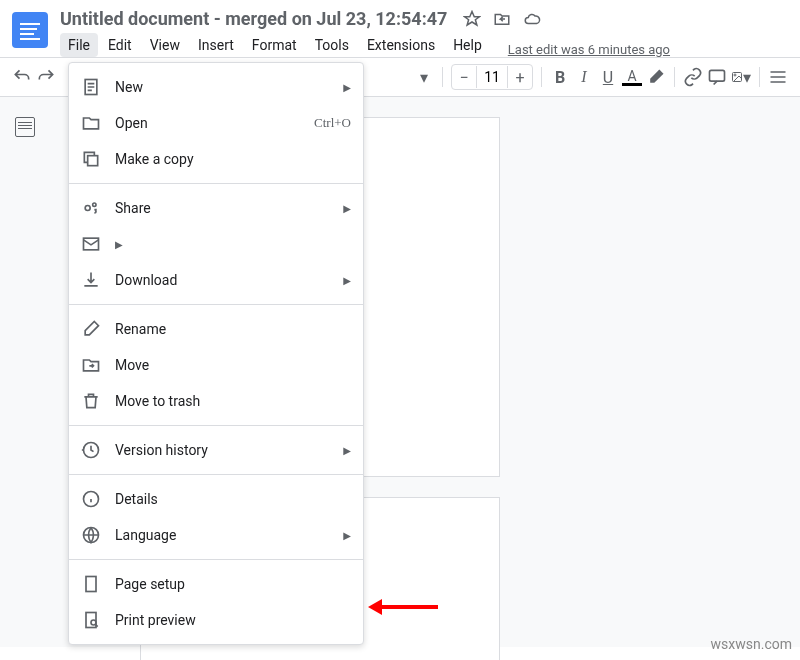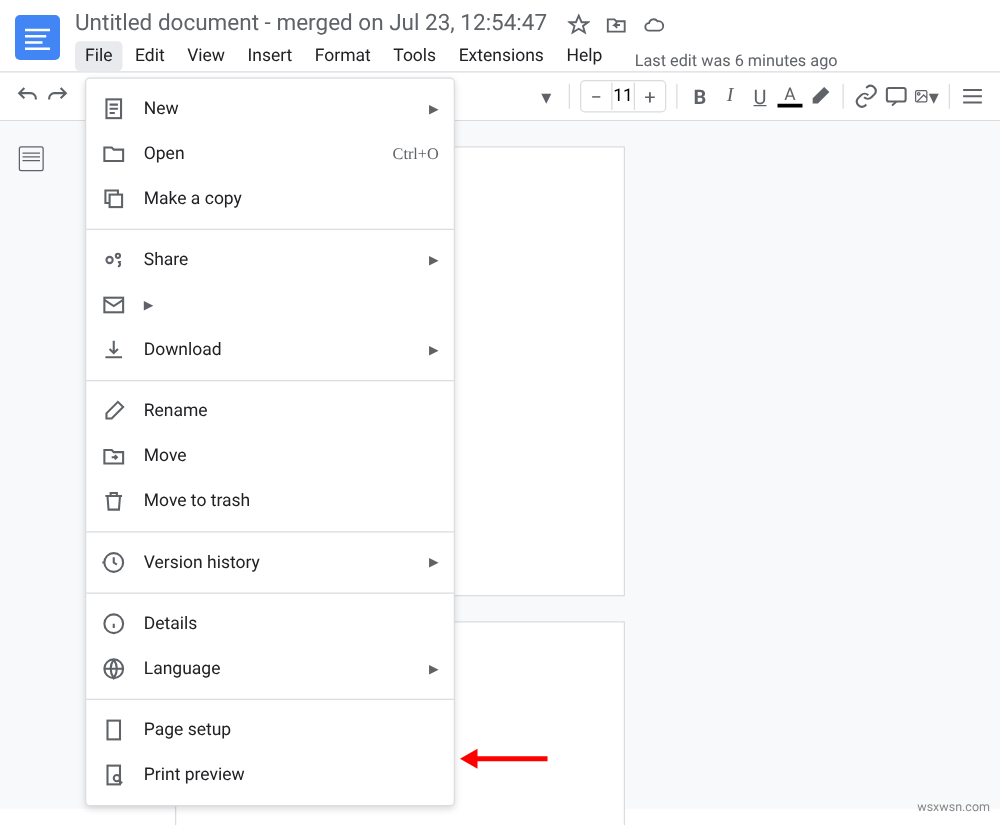--- a/index.html
+++ b/index.html
@@ -8,37 +8,37 @@
     .header { display: flex; align-items: flex-start; padding: 8px 12px 0 12px; }
     .logo { width: 36px; height: 36px; background: #4285f4; border-radius: 4px; display: flex; align-items: center; justify-content: center; margin-right: 12px; margin-top: 4px; }
     .logo .bars { width: 20px; height: 20px; }
     .logo .bars div { height: 2px; background: #fff; margin: 3px 0; }
     .logo .bars div:nth-child(1) { width: 100%; }
     .logo .bars div:nth-child(2) { width: 85%; }
     .logo .bars div:nth-child(3) { width: 70%; }
     .logo .bars div:nth-child(4) { width: 100%; }
     
     .header-main { flex: 1; }
-    .title-row { display: flex; align-items: flex-end; gap: 8px; padding-bottom: 4px; }
+    .title-row { display: flex; align-items: center; gap: 8px; padding-bottom: 4px; font-weight: bold; }
     .doc-title { font-size: 18px; color: #5f6368; }
     .title-icons { display: flex; gap: 12px; margin-left: 8px; }
     .title-icon { width: 18px; height: 18px; color: #5f6368; }
     
     .menubar { display: flex; gap: 2px; align-items: flex-end; }
     .menu-item { padding: 4px 8px; font-size: 14px; color: #202124; cursor: pointer; border-radius: 4px; }
     .menu-item.active { background: #e8eaed; }
-    .last-edit { margin-left: 16px; font-size: 13px; color: #5f6368; cursor: pointer; }
+    .last-edit { margin-left: 16px; font-size: 13px; color: #5f6368; text-decoration: underline; cursor: pointer; }
     
     .toolbar { border-top: 1px solid #dadce0; border-bottom: 1px solid #dadce0; padding: 6px 12px; display: flex; align-items: center; gap: 8px; height: 40px; }
     .tb-group { display: flex; align-items: center; gap: 4px; }
     .tb-icon { width: 20px; height: 20px; color: #5f6368; cursor: pointer; display: flex; align-items: center; justify-content: center; }
     .tb-sep { width: 1px; height: 20px; background: #dadce0; margin: 0 4px; }
     .font-size-box { display: flex; align-items: center; border: 1px solid #dadce0; border-radius: 4px; }
     .fs-btn { width: 24px; height: 24px; display: flex; align-items: center; justify-content: center; cursor: pointer; font-size: 16px; color: #5f6368; }
-    .fs-val { width: 19px; text-align: center; font-size: 14px; border-left: 1px solid #dadce0; border-right: 1px solid #dadce0; padding: 3px 0; }
+    .fs-val { width: 32px; text-align: center; font-size: 14px; border-left: 1px solid #dadce0; border-right: 1px solid #dadce0; padding: 3px 0; }
     
     .content-area { display: flex; height: calc(100% - 110px); background: #f8f9fa; }
     .left-rail { width: 50px; padding-top: 20px; display: flex; flex-direction: column; align-items: center; }
     .outline-icon { width: 20px; height: 20px; border: 1px solid #5f6368; border-radius: 2px; padding: 2px; }
     .outline-icon div { height: 1px; background: #5f6368; margin: 2px 0; }
     
     .dropdown { position: absolute; left: 68px; top: 62px; width: 296px; background: #fff; border: 1px solid #dadce0; border-radius: 4px; box-shadow: 0 2px 6px rgba(0,0,0,0.15); padding: 6px 0; z-index: 100; }
     .dd-item { display: flex; align-items: center; padding: 8px 12px; font-size: 14px; color: #202124; cursor: pointer; }
     .dd-icon { width: 20px; height: 20px; margin-right: 14px; color: #5f6368; display: flex; align-items: center; justify-content: center; }
     .dd-label { flex: 1; }
@@ -46,21 +46,21 @@
     .dd-arrow { color: #5f6368; font-size: 10px; }
     .dd-divider { height: 1px; background: #dadce0; margin: 6px 0; }
     
     .red-arrow { position: absolute; left: 378px; top: 605px; z-index: 99; }
     .arrow-line { width: 60px; height: 4px; background: #ff0000; }
     .arrow-head { position: absolute; left: -10px; top: -6px; width: 0; height: 0; border-right: 14px solid #ff0000; border-top: 8px solid transparent; border-bottom: 8px solid transparent; }
     
     .pages { flex: 1; padding: 20px 0 0 90px; }
     .page { background: #fff; border: 1px solid #dadce0; width: 360px; height: 360px; padding: 40px 30px; margin-bottom: 20px; font-size: 14px; line-height: 1.5; color: #202124; }
     
-    .watermark { position: absolute; right: 8px; bottom: 8px; font-size: 10px; color: #888; }
+    .watermark { position: absolute; right: 8px; bottom: 8px; font-size: 14px; color: #888; }
     
     svg { width: 100%; height: 100%; }
   </style>
 </head>
 <body>
 
 <div class="header">
   <div class="logo">
     <div class="bars">
         <div></div>

